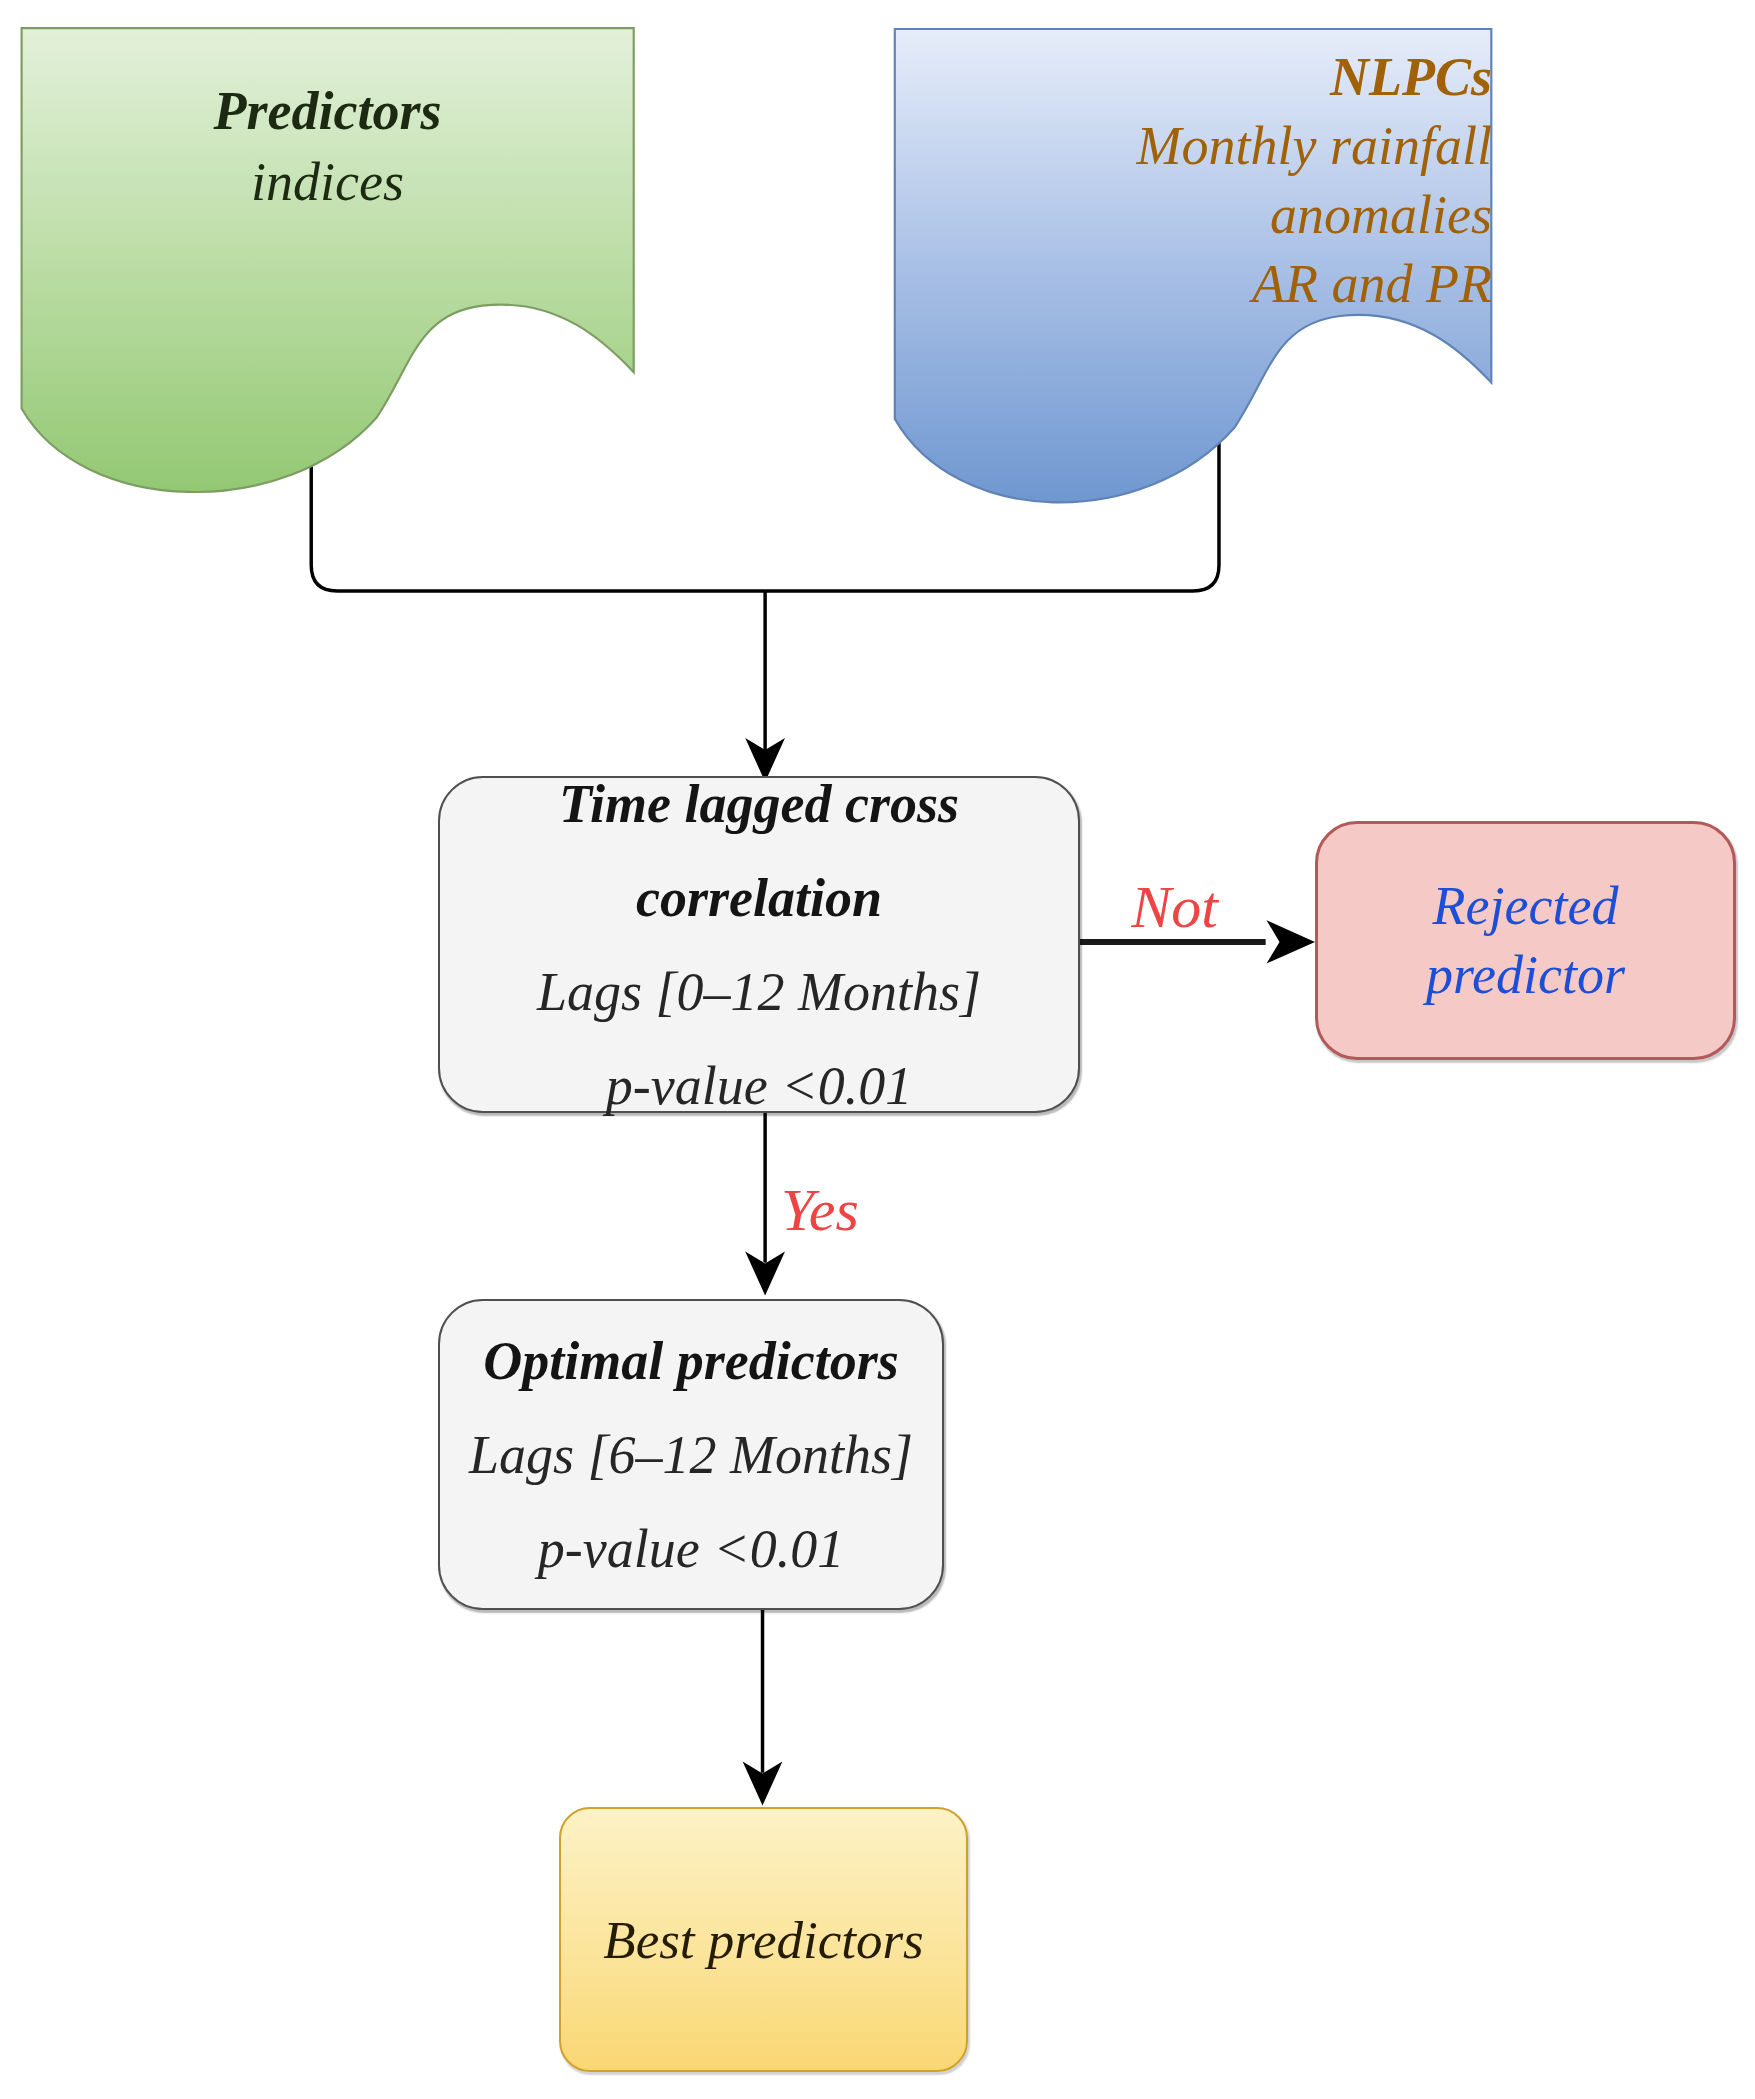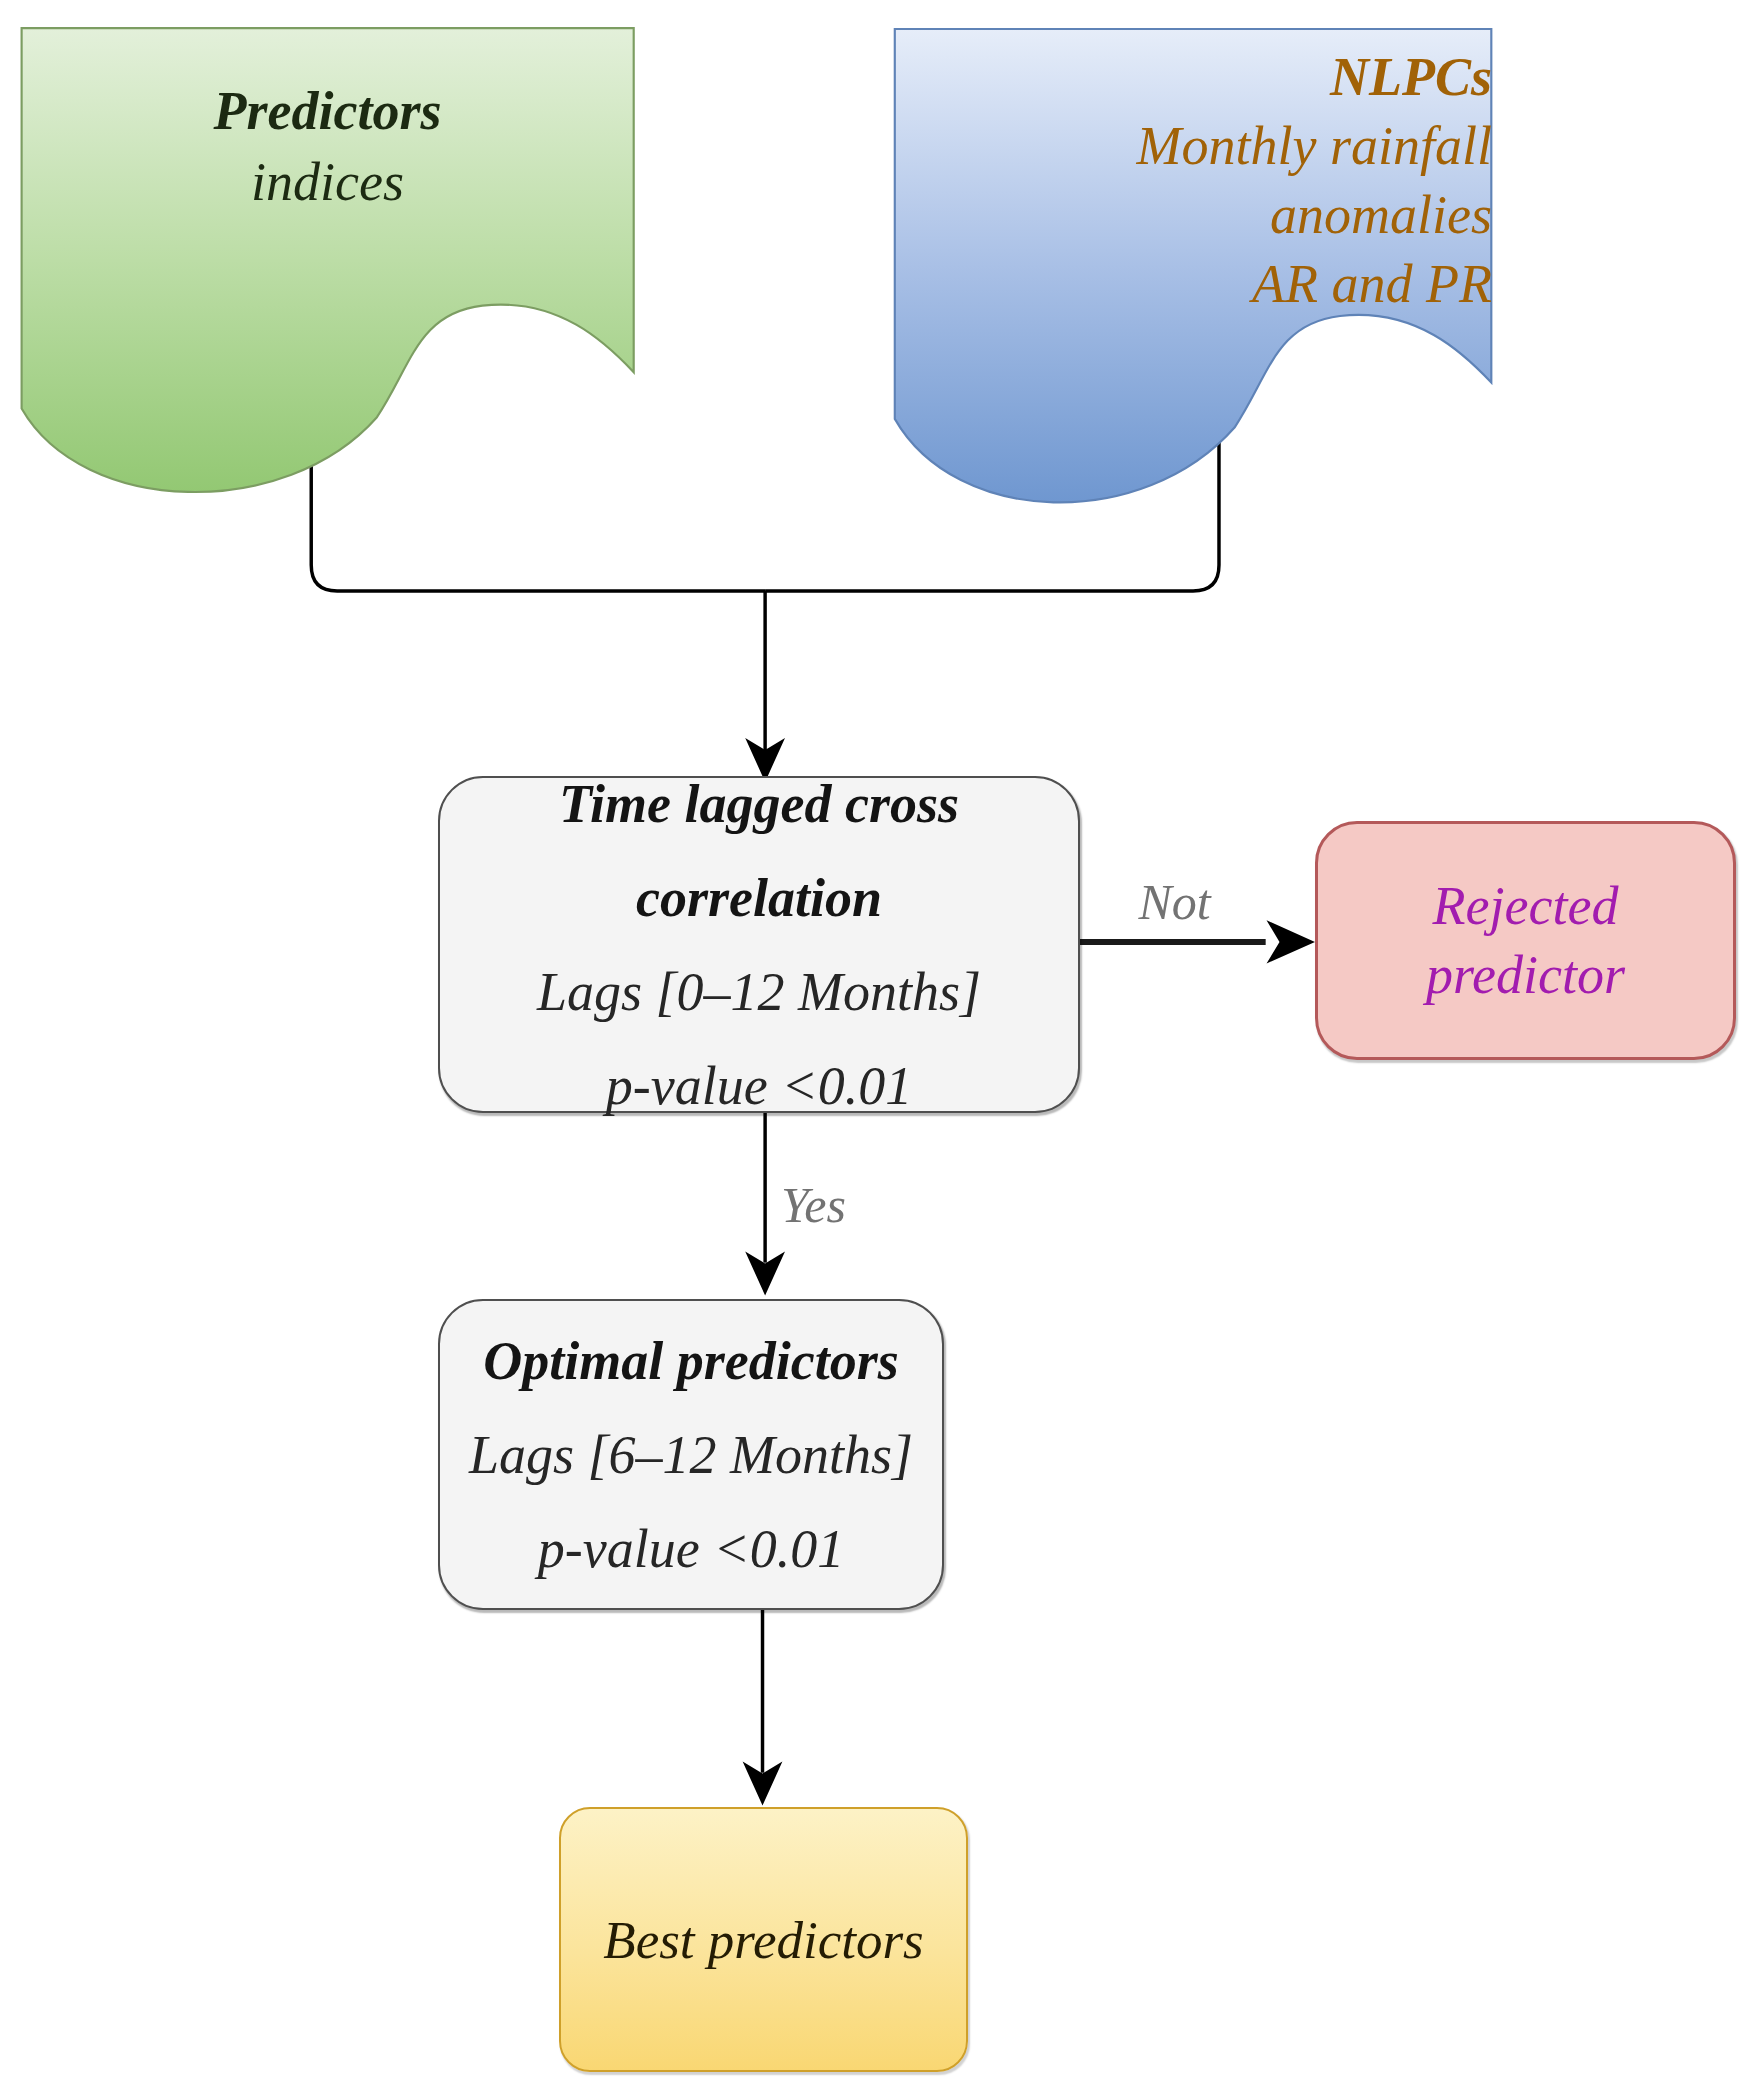--- a/index.html
+++ b/index.html
@@ -36,33 +36,33 @@
     border-radius:45px;
     font-size:54px;line-height:74px;color:#262626;
     box-shadow:1.7px 2.6px 1.7px rgba(0,0,0,0.28);
     gap:20px;
   }
   .graybox .b{color:#141414;}
   .redbox{
     background:#f5c9c5;
     border:3.5px solid #b4595a;
     border-radius:42px;
-    font-size:54px;line-height:69px;color:#a21caf;
+    font-size:54px;line-height:69px;color:#1d4ed8;
     box-shadow:1.7px 2.6px 1.7px rgba(0,0,0,0.22);
   }
   .yellowbox{
     background:linear-gradient(180deg,#fdf2c6 0%,#fbe49b 55%,#f9d773 100%);
     border:2.6px solid #cfa02a;
     border-radius:31px;
     font-size:53px;color:#241c04;
     box-shadow:1.7px 2.6px 1.7px rgba(0,0,0,0.18);
   }
   .edge-label{
     position:absolute;
-    font-size:50px;color:#737373;
+    font-size:60px;color:#ef4444;
     z-index:2;
   }
   #box-time{left:438px;top:776px;width:642px;height:337px;}
   #box-rejected{left:1315px;top:821px;width:421px;height:239px;}
   #box-optimal{left:438px;top:1299px;width:506px;height:311px;}
   #box-best{left:559px;top:1807px;width:409px;height:265px;}
   #text-predictors{left:21.6px;top:76px;width:612px;}
   #text-nlpcs{left:895px;top:43px;width:597px;}
   #label-not{left:1088px;top:873px;width:173px;text-align:center;}
   #label-yes{left:781px;top:1176px;}

